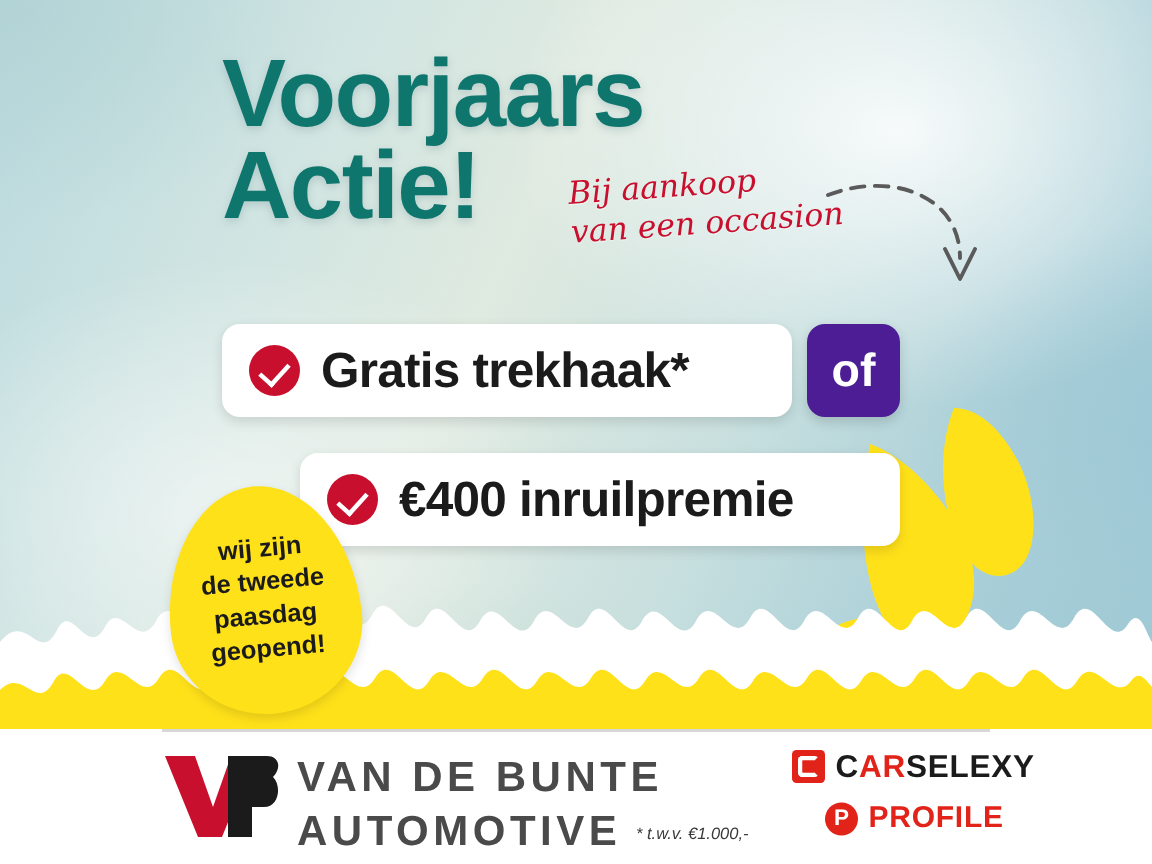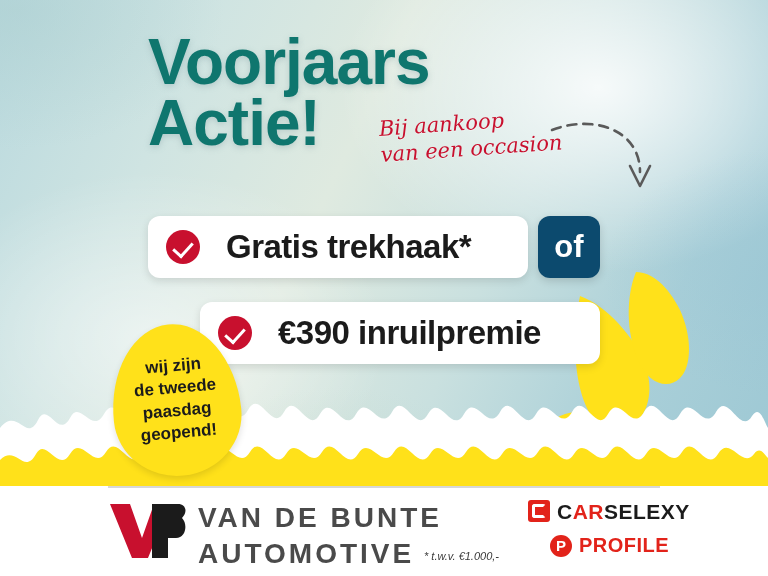--- a/index.html
+++ b/index.html
@@ -101,21 +101,21 @@
   }
 
   
   .pill {
     position: absolute;
     background: #ffffff;
     border-radius: 12px;
     box-shadow: 0 3px 8px rgba(0,0,0,0.12);
     display: flex;
     align-items: center;
-    gap: 26px;
+    gap: 14px;
     box-sizing: border-box;
   }
   .pill .txt {
     color: #1b1b1b;
     font-weight: bold;
     letter-spacing: -0.5px;
   }
   #pill1 {
     left: 148px;
     top: 216px;
@@ -149,21 +149,21 @@
     border-width: 0 3.5px 3.5px 0;
     transform: rotate(42deg);
   }
 
   .of-box {
     position: absolute;
     left: 538px;
     top: 216px;
     width: 62px;
     height: 62px;
-    background: #0c4a6e;
+    background: #4c1d95;
     border-radius: 12px;
     color: #ffffff;
     font-size: 31px;
     font-weight: bold;
     display: flex;
     align-items: center;
     justify-content: center;
     box-shadow: 0 3px 8px rgba(0,0,0,0.15);
   }
 
@@ -333,21 +333,21 @@
 
   <div class="pill" id="pill1">
     <span class="check"></span>
     <span class="txt">Gratis trekhaak*</span>
   </div>
 
   <div class="of-box">of</div>
 
   <div class="pill" id="pill2">
     <span class="check"></span>
-    <span class="txt">€390 inruilpremie</span>
+    <span class="txt">€400 inruilpremie</span>
   </div>
 
   <div class="egg">
     <div class="egg-txt">
       <div>wij zijn</div>
       <div>de tweede</div>
       <div>paasdag</div>
       <div>geopend!</div>
     </div>
   </div>

